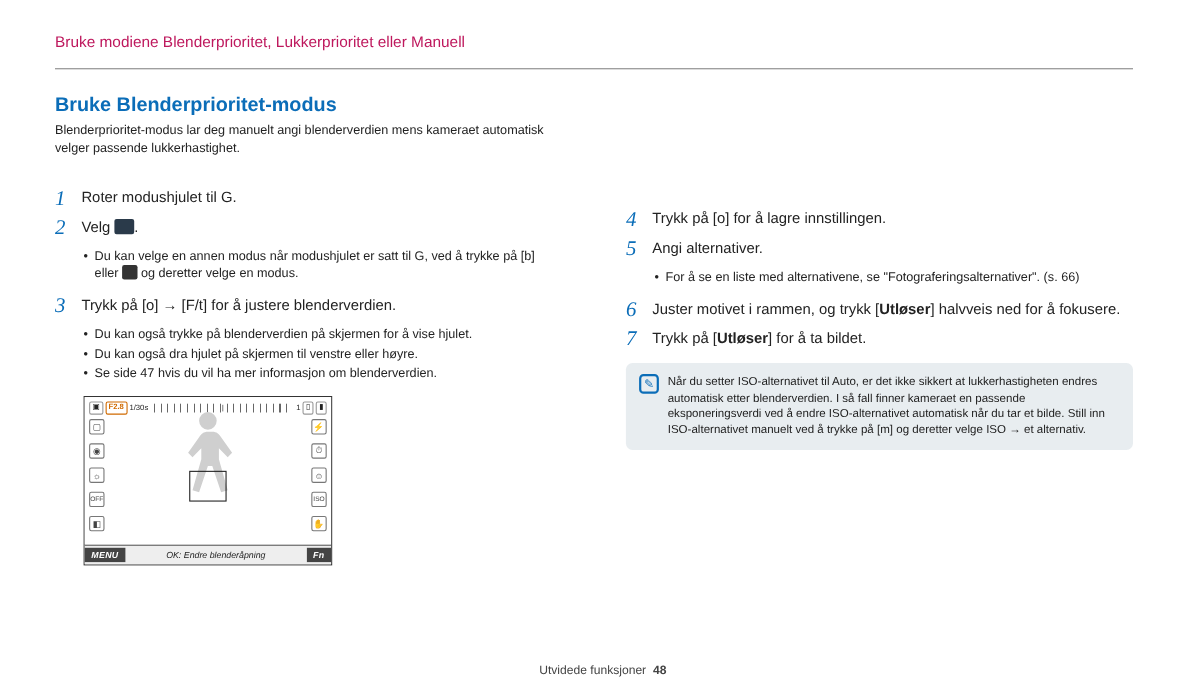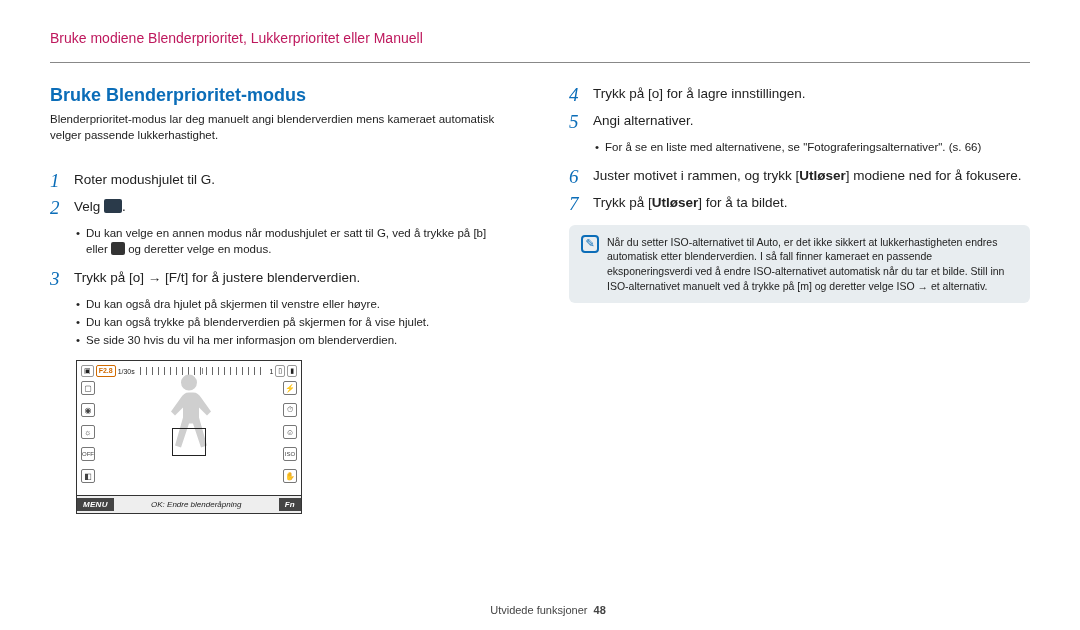--- a/index.html
+++ b/index.html
@@ -21,20 +21,21 @@
     margin-bottom: 16px;
   }
   .divider {
     border: none;
     border-top: 1px solid #888;
     margin-bottom: 22px;
   }
   .columns {
     display: flex;
     gap: 58px;
+    align-items: center;
   }
   .col {
     flex: 1;
     min-width: 0;
   }
   .section-title {
     color: #0b6db8;
     font-size: 18px;
     font-weight: 600;
     margin-bottom: 6px;
@@ -231,23 +232,23 @@
         </li>
       </ul>
 
       <div class="step">
         <div class="step-num">3</div>
         <div class="step-body">
           <span>Trykk på [</span><span>o</span><span>] → [</span><span>F/t</span><span>] for å justere blenderverdien.</span>
         </div>
       </div>
       <ul class="bullets">
+        <li>Du kan også trykke på blenderverdien på skjermen for å vise hjulet.</li>
         <li>Du kan også dra hjulet på skjermen til venstre eller høyre.</li>
-        <li>Du kan også trykke på blenderverdien på skjermen for å vise hjulet.</li>
-        <li>Se side 30 hvis du vil ha mer informasjon om blenderverdien.</li>
+        <li>Se side 47 hvis du vil ha mer informasjon om blenderverdien.</li>
       </ul>
 
       <div class="lcd">
         <div class="lcd-screen">
           <div class="lcd-topbar">
             <span class="chip">▣</span>
             <span class="chip chip-orange">F2.8</span>
             <span>1/30s</span>
             <div class="ev-bar"></div>
             <span>1</span>
@@ -295,21 +296,21 @@
         <div class="step-num">5</div>
         <div class="step-body">Angi alternativer.</div>
       </div>
       <ul class="bullets">
         <li>For å se en liste med alternativene, se "Fotograferingsalternativer". (s. 66)</li>
       </ul>
 
       <div class="step">
         <div class="step-num">6</div>
         <div class="step-body">
-          <span>Juster motivet i rammen, og trykk [</span><span class="bold">Utløser</span><span>] modiene ned for å fokusere.</span>
+          <span>Juster motivet i rammen, og trykk [</span><span class="bold">Utløser</span><span>] halvveis ned for å fokusere.</span>
         </div>
       </div>
 
       <div class="step">
         <div class="step-num">7</div>
         <div class="step-body">
           <span>Trykk på [</span><span class="bold">Utløser</span><span>] for å ta bildet.</span>
         </div>
       </div>
 

